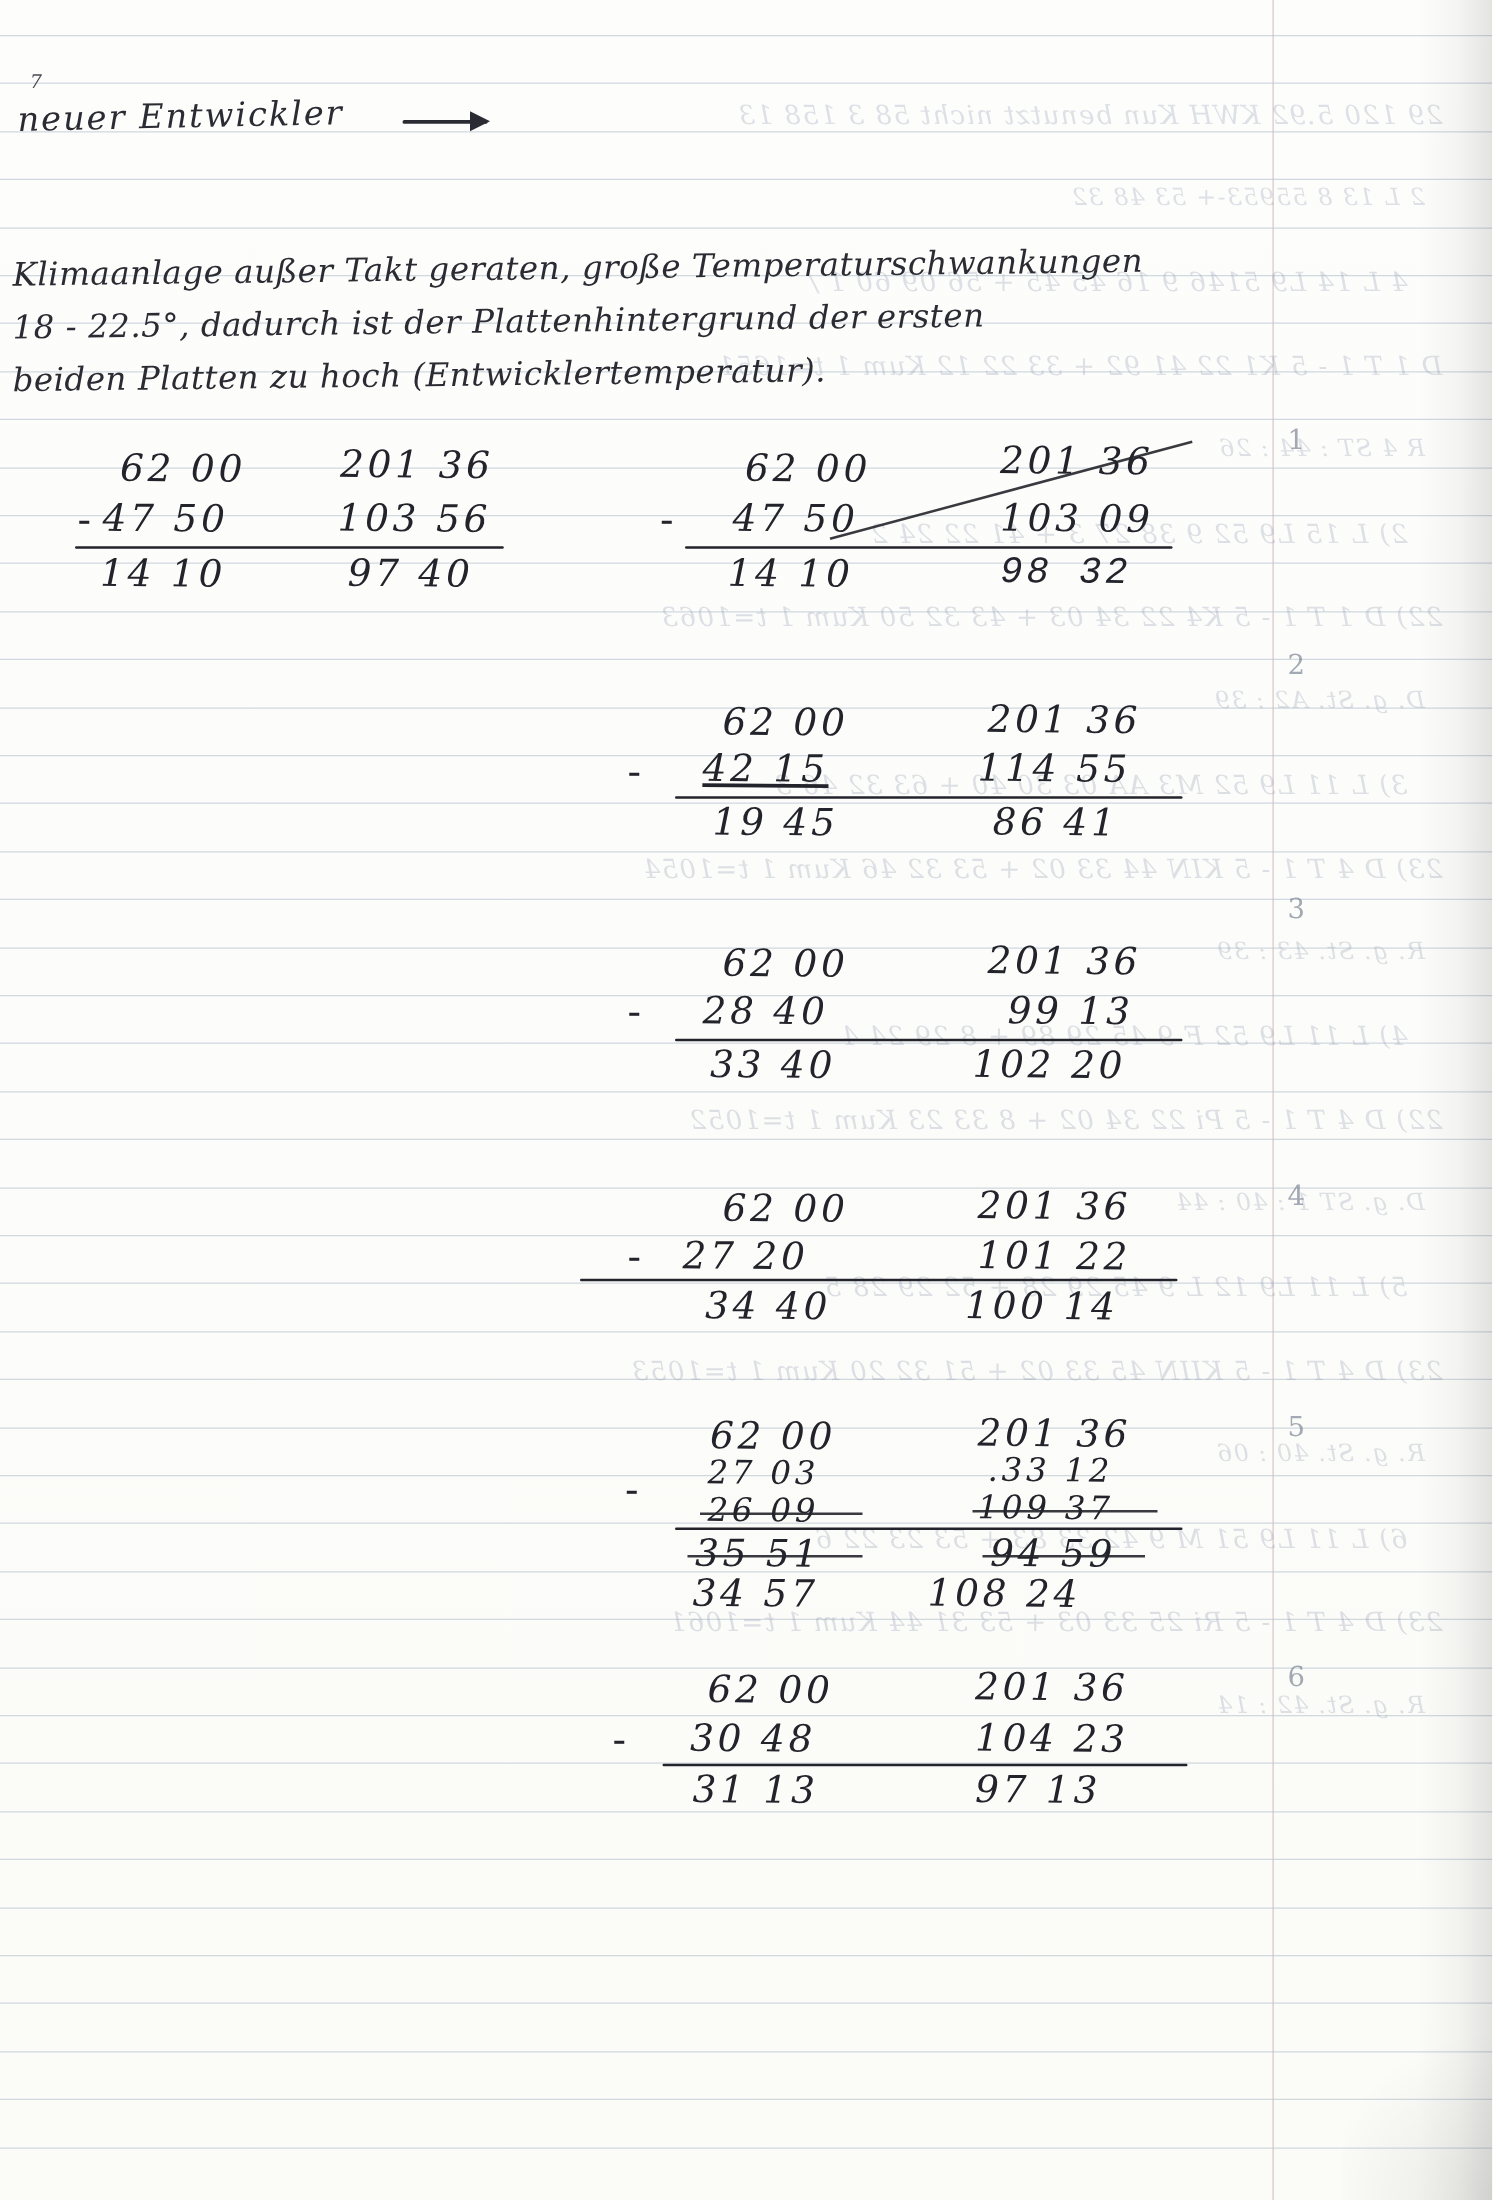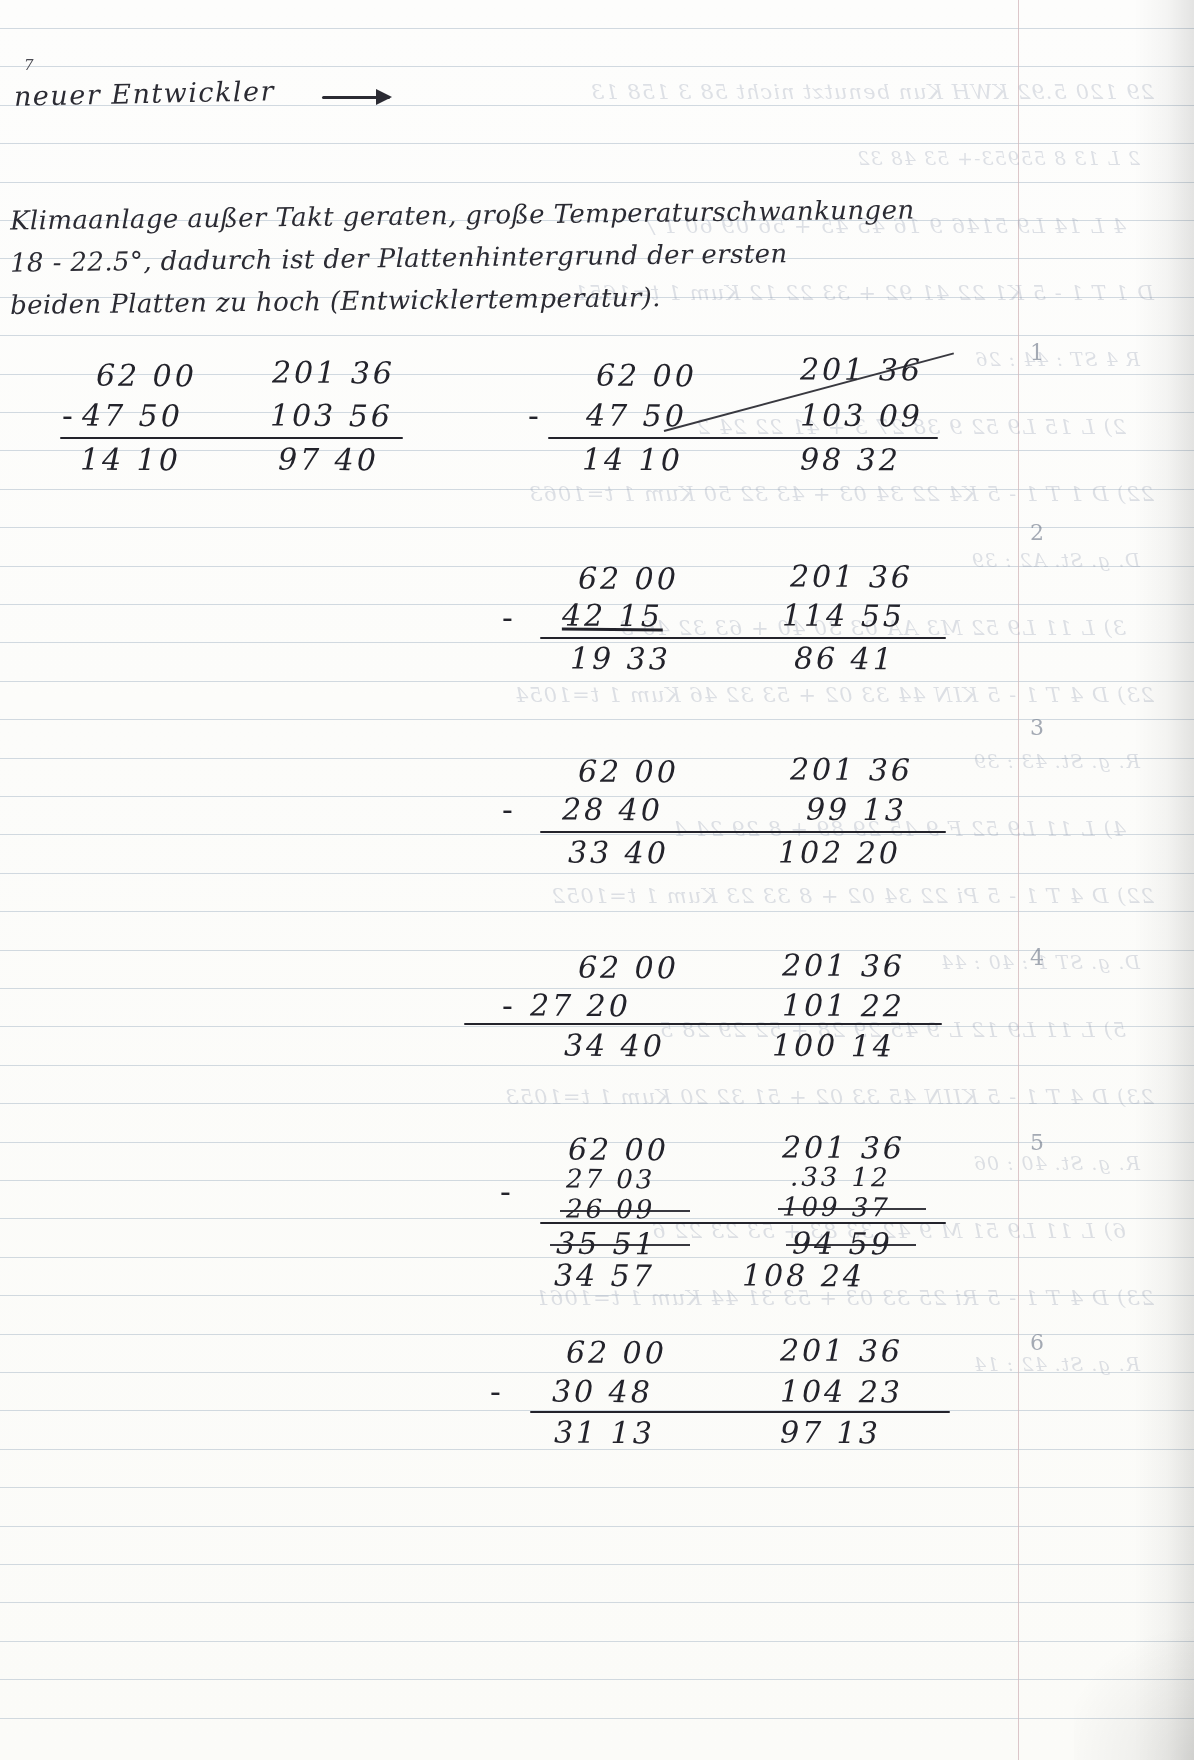--- a/index.html
+++ b/index.html
@@ -263,45 +263,45 @@
 
   <div class="minus" style="left:528px; top:396px;">-</div>
   <div class="num slant-d" style="left:596px; top:358px;">62 00</div>
   <div class="num slant-d" style="left:586px; top:398px;">47 50</div>
   <div class="sumline" style="left:548px; top:437px; width:390px;"></div>
   <div class="num slant-d" style="left:582px; top:442px;">14 10</div>
 
   <div class="num slant-d" style="left:800px; top:352px;">201 36</div>
   <div class="strike diag" style="left:664px; top:430px; width:300px; transform:rotate(-15deg);"></div>
   <div class="num slant-d" style="left:800px; top:398px;">103 09</div>
-  <div class="num slant-d" style="left:800px; top:442px;">98 32</div>
+  <div class="num slant-d" style="left:800px; top:442px;font-family:Liberation Mono, monospace;">98 32</div>
 
   <div class="num slant-d" style="left:578px; top:561px;">62 00</div>
   <div class="minus" style="left:502px; top:598px;">-</div>
   <div class="num slant-d" style="left:562px; top:598px;text-decoration:underline;">42 15</div>
   <div class="sumline" style="left:540px; top:637px; width:406px;"></div>
-  <div class="num slant-d" style="left:570px; top:641px;">19 33</div>
+  <div class="num slant-d" style="left:570px; top:641px;">19 45</div>
 
   <div class="num slant-d" style="left:790px; top:559px;">201 36</div>
   <div class="num slant-d" style="left:782px; top:598px;">114 55</div>
   <div class="num slant-d" style="left:794px; top:641px;">86 41</div>
 
   <div class="num slant-d" style="left:578px; top:754px;">62 00</div>
   <div class="minus" style="left:502px; top:790px;">-</div>
   <div class="num slant-d" style="left:562px; top:792px;">28 40</div>
   <div class="sumline" style="left:540px; top:831px; width:406px;"></div>
   <div class="num slant-d" style="left:568px; top:835px;">33 40</div>
 
   <div class="num slant-d" style="left:790px; top:752px;">201 36</div>
   <div class="num slant-d" style="left:806px; top:792px;">99 13</div>
   <div class="num slant-d" style="left:778px; top:835px;">102 20</div>
 
   <div class="num slant-d" style="left:578px; top:950px;">62 00</div>
   <div class="minus" style="left:502px; top:986px;">-</div>
-  <div class="num slant-d" style="left:530px; top:988px;font-style:italic;">27 20</div>
+  <div class="num slant-d" style="left:546px; top:988px;font-style:italic;">27 20</div>
   <div class="sumline" style="left:464px; top:1023px; width:478px;"></div>
   <div class="num slant-d" style="left:564px; top:1028px;">34 40</div>
 
   <div class="num slant-d" style="left:782px; top:948px;">201 36</div>
   <div class="num slant-d" style="left:782px; top:988px;">101 22</div>
   <div class="num slant-d" style="left:772px; top:1028px;">100 14</div>
 
   <div class="num slant-d" style="left:568px; top:1132px;">62 00</div>
   <div class="num small slant-d" style="left:566px; top:1164px;">27 03</div>
   <div class="minus" style="left:500px; top:1172px;">-</div>

